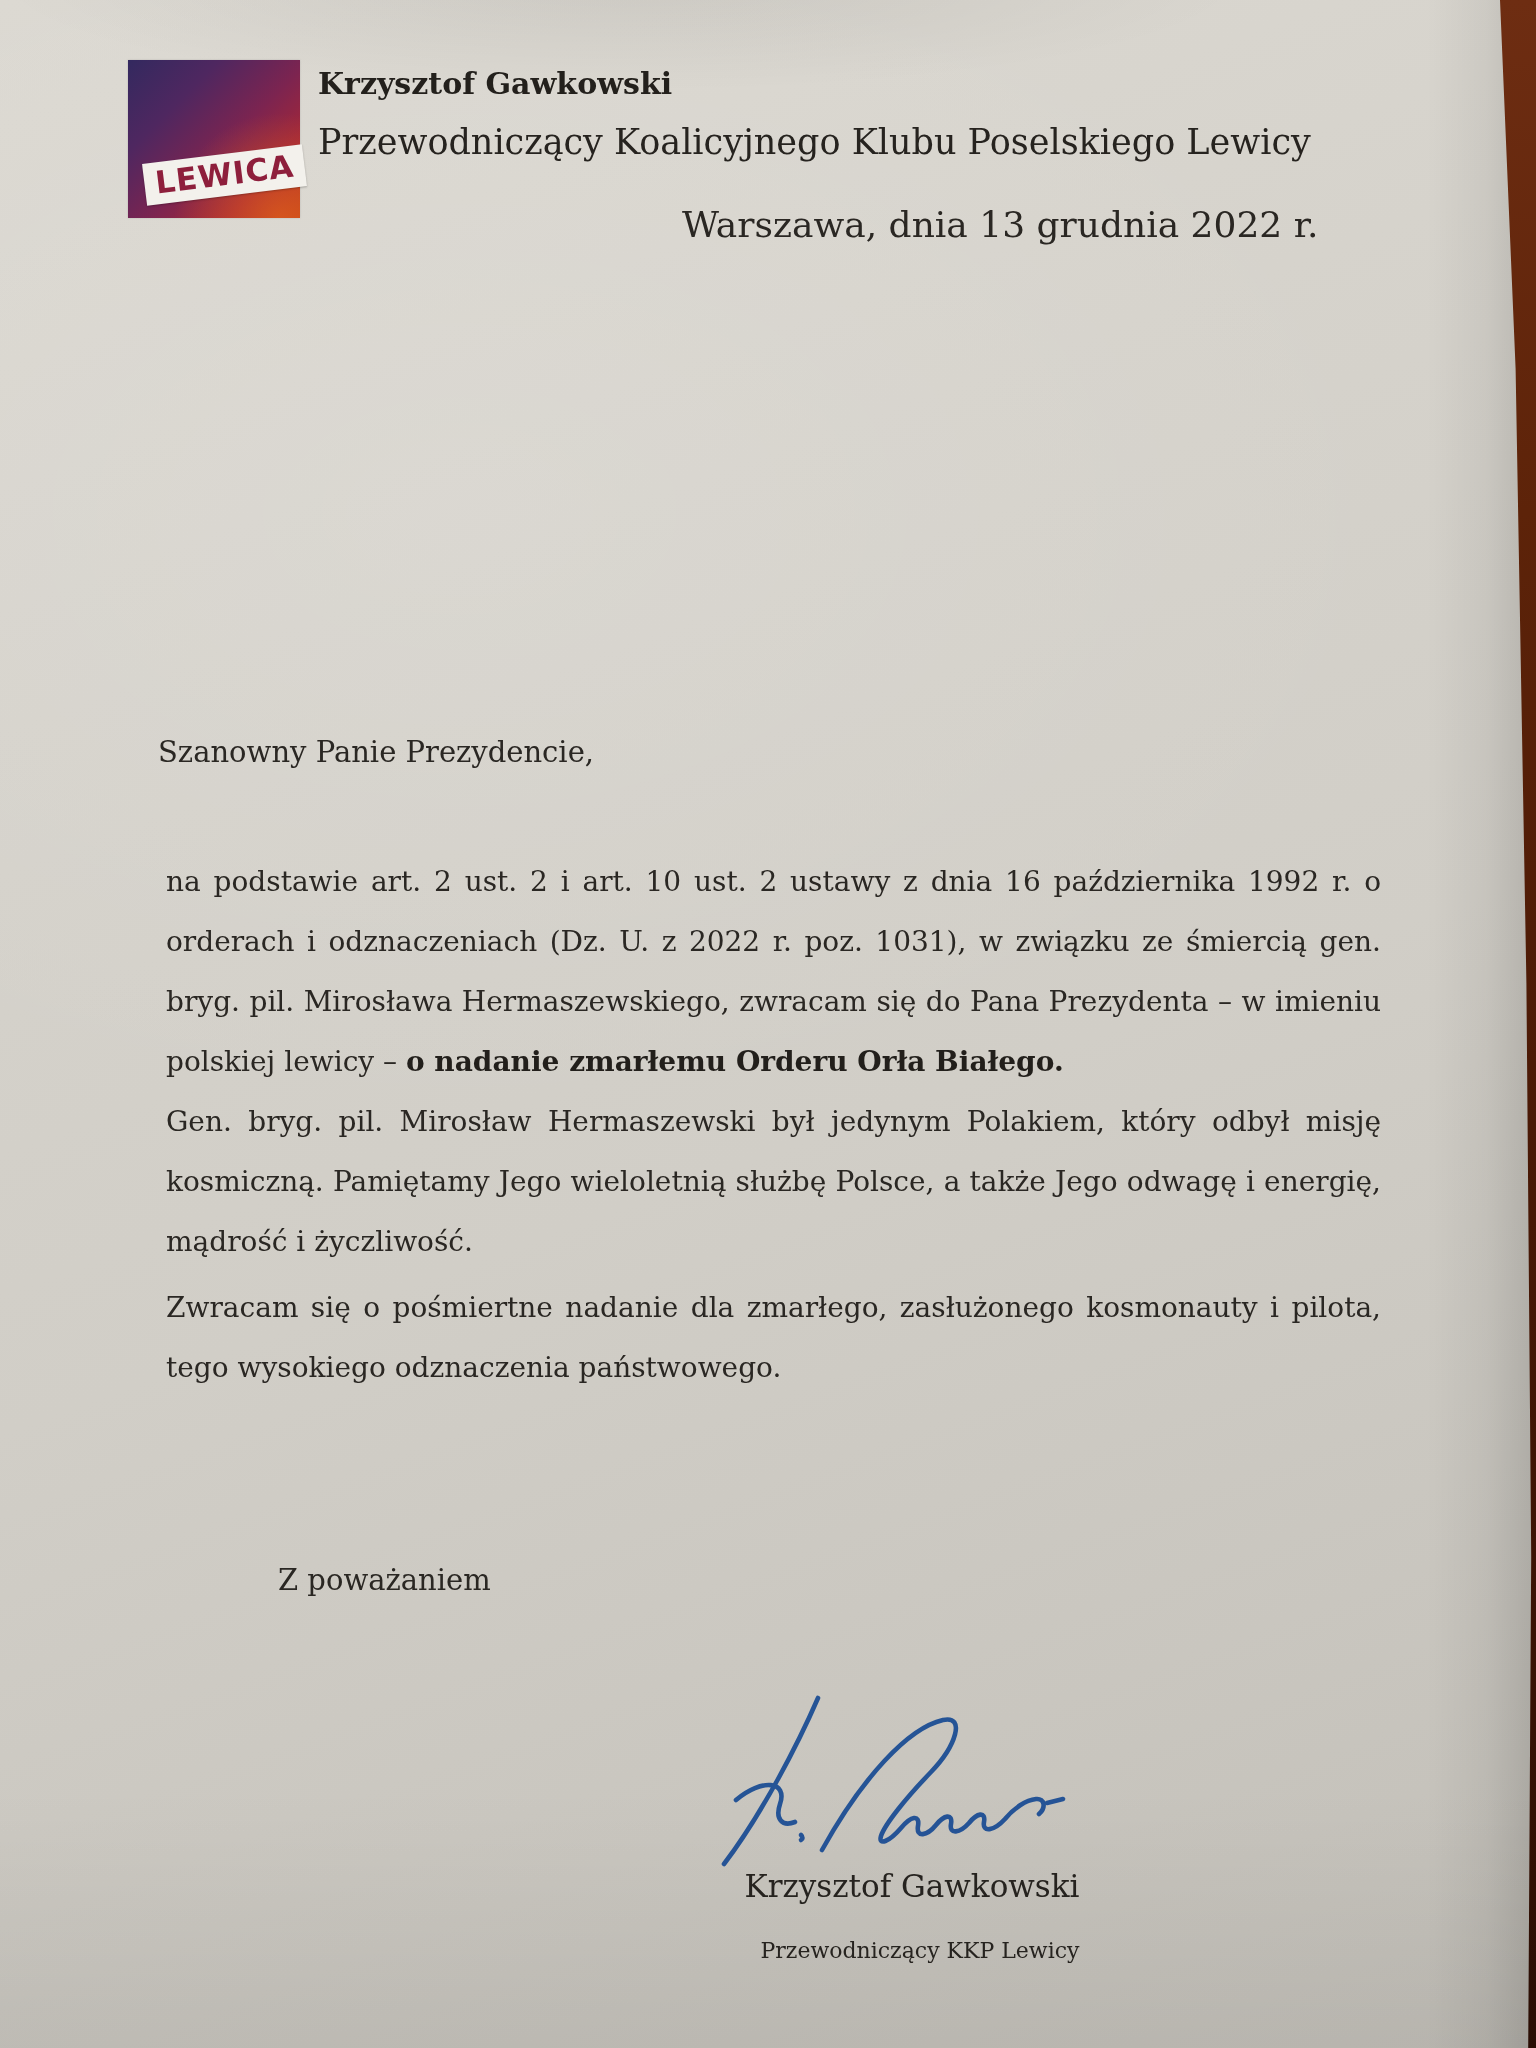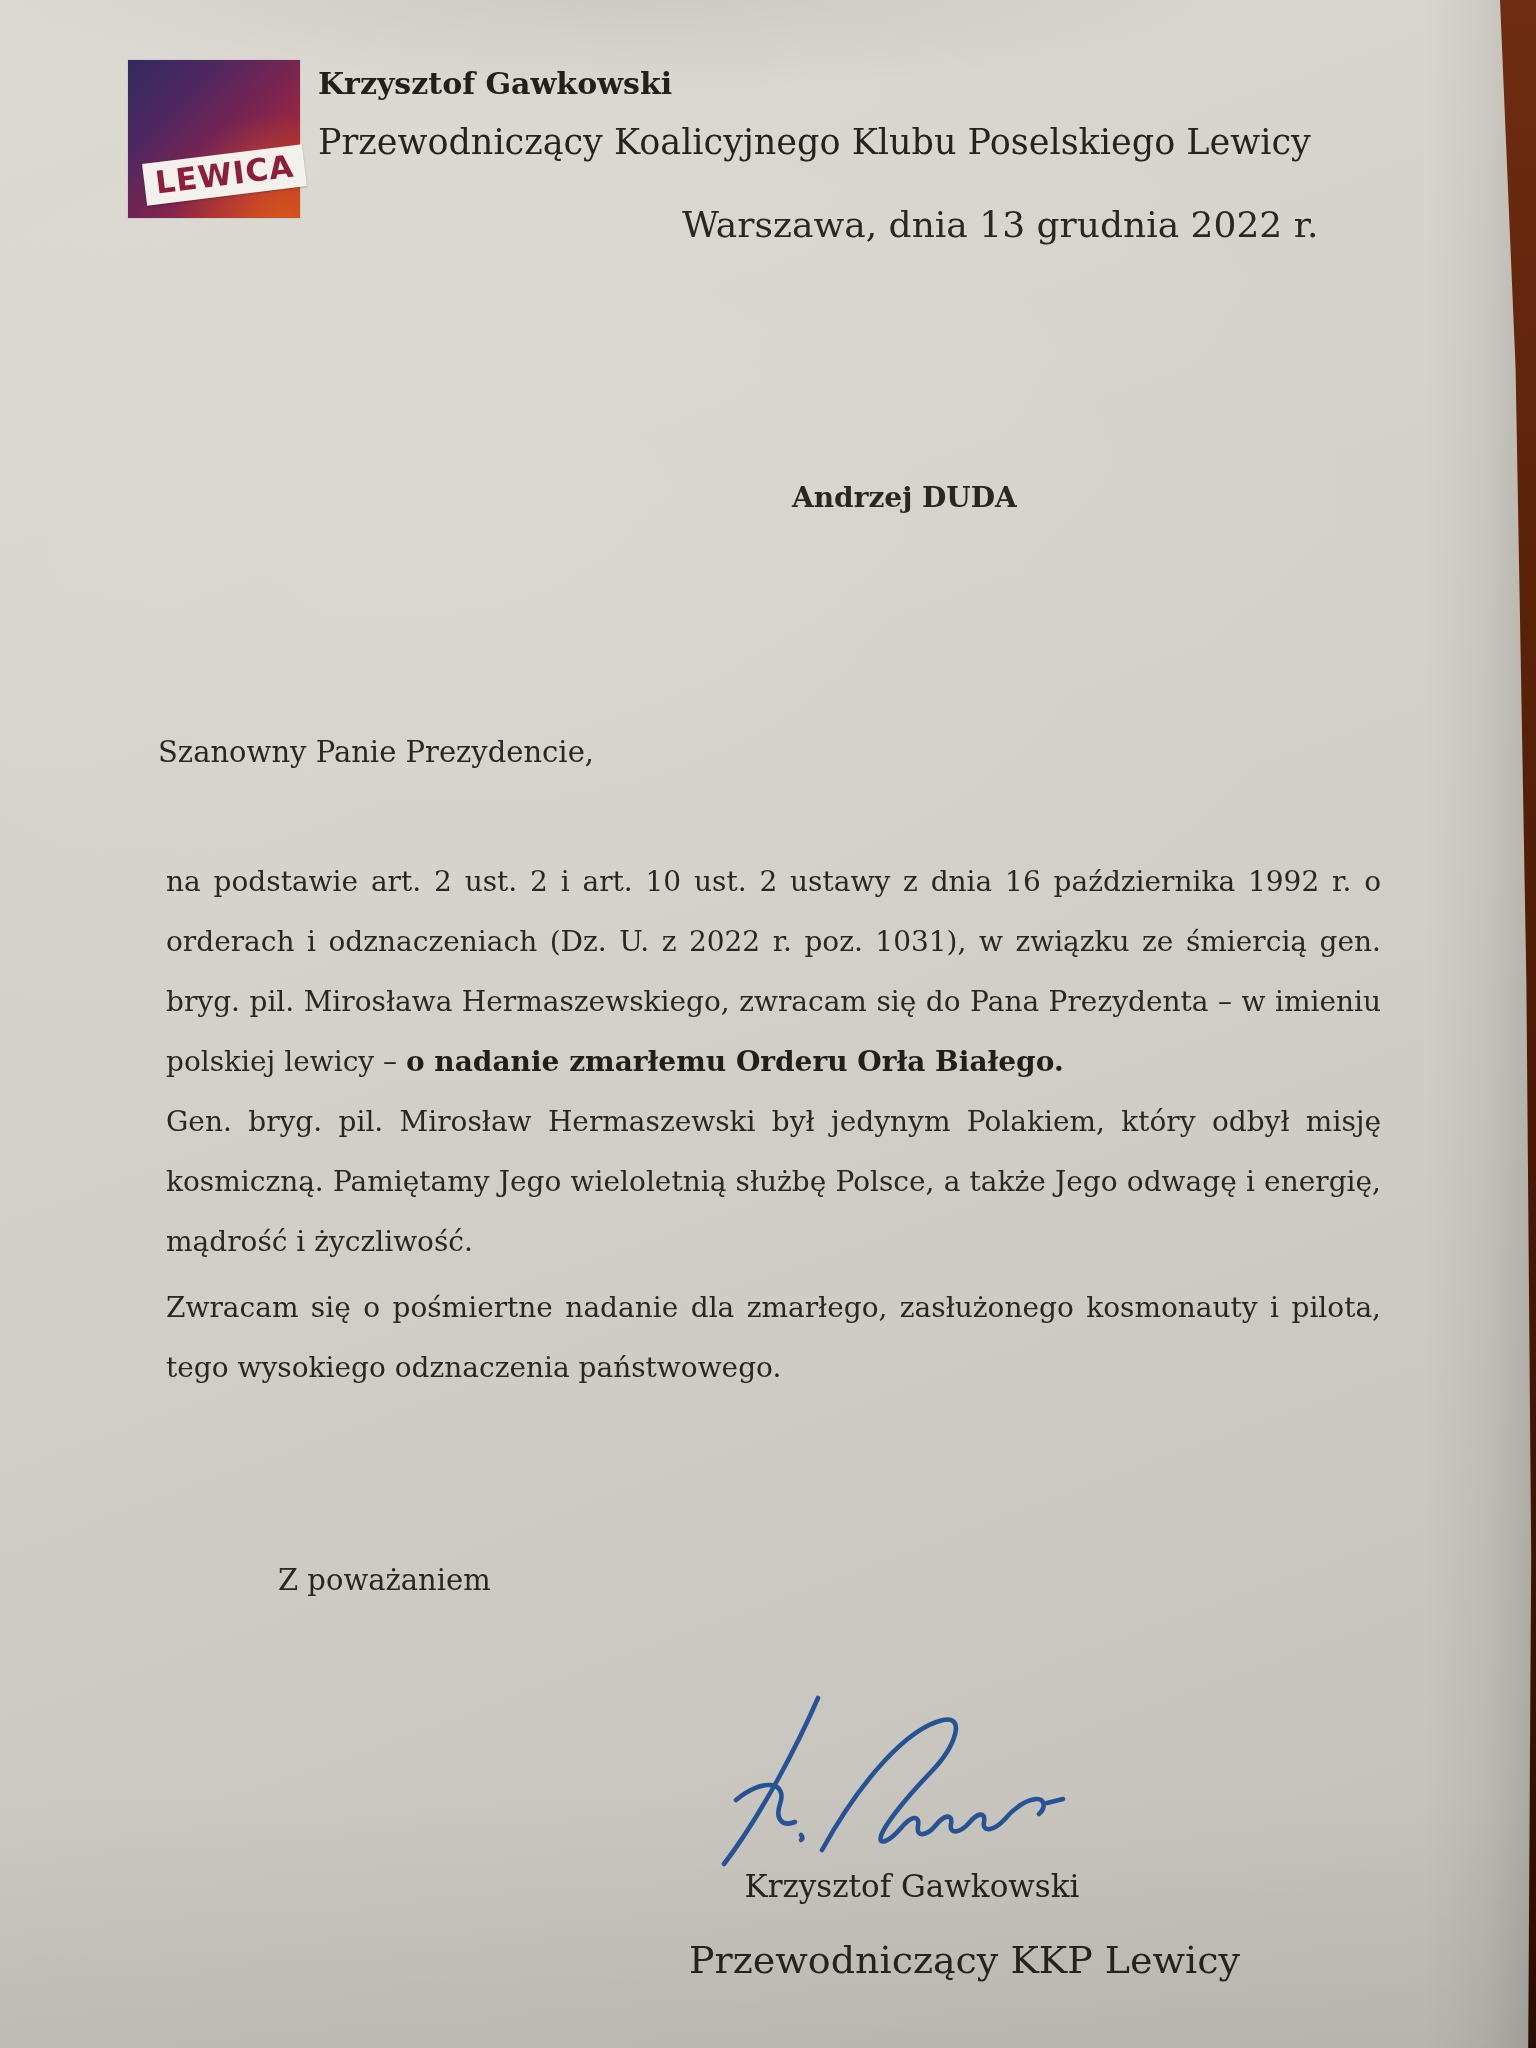--- a/index.html
+++ b/index.html
@@ -65,42 +65,41 @@
   .p1{top:852px;}
   .p2{top:1092px;}
   .p3{top:1278px;}
   .para strong{font-weight:bold;color:#221f1b;}
 
   .closing{position:absolute;left:278px;top:1563px;font-size:29px;}
 
   .signature-svg{position:absolute;left:700px;top:1682px;width:372px;height:196px;}
 
   .sig-name{position:absolute;left:612px;top:1868px;width:600px;text-align:center;font-size:31px;color:#26231f;}
-  .sig-title{position:absolute;left:640px;top:1938px;width:600px;text-align:right;font-size:38px;color:#26231f;}
+  .sig-title{position:absolute;left:620px;top:1938px;width:600px;text-align:center;font-size:22px;color:#26231f;}
 </style>
 </head>
 <body>
 
 <div class="photo">
 
   <div class="edge-shadow"></div>
   <div class="table-edge"></div>
   <div class="bottom-vignette"></div>
 
   <div class="logo">
     <span class="logo-banner">LEWICA</span>
   </div>
 
   <div class="sender-name">Krzysztof Gawkowski</div>
   <div class="sender-title">Przewodniczący Koalicyjnego Klubu Poselskiego Lewicy</div>
 
   <div class="dateline">Warszawa, dnia 13 grudnia 2022 r.</div>
 
   <div class="addressee">
-    <div class="bold">Andrzej DUDA</div>
   </div>
 
   <div class="salutation">Szanowny Panie Prezydencie,</div>
 
   <div class="para p1"><span>na podstawie art. 2 ust. 2 i art. 10 ust. 2 ustawy z dnia 16 października 1992 r. o orderach i odznaczeniach (Dz. U. z 2022 r. poz. 1031), w związku ze śmiercią gen. bryg. pil. Mirosława Hermaszewskiego, zwracam się do Pana Prezydenta – w imieniu polskiej lewicy – </span><strong>o nadanie zmarłemu Orderu Orła Białego.</strong></div>
 
   <div class="para p2">Gen. bryg. pil. Mirosław Hermaszewski był jedynym Polakiem, który odbył misję kosmiczną. Pamiętamy Jego wieloletnią służbę Polsce, a także Jego odwagę i energię, mądrość i życzliwość.</div>
 
   <div class="para p3">Zwracam się o pośmiertne nadanie dla zmarłego, zasłużonego kosmonauty i pilota, tego wysokiego odznaczenia państwowego.</div>
 

